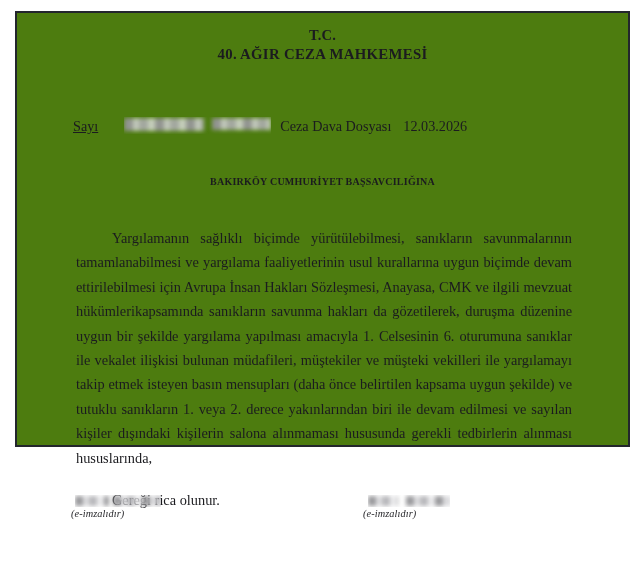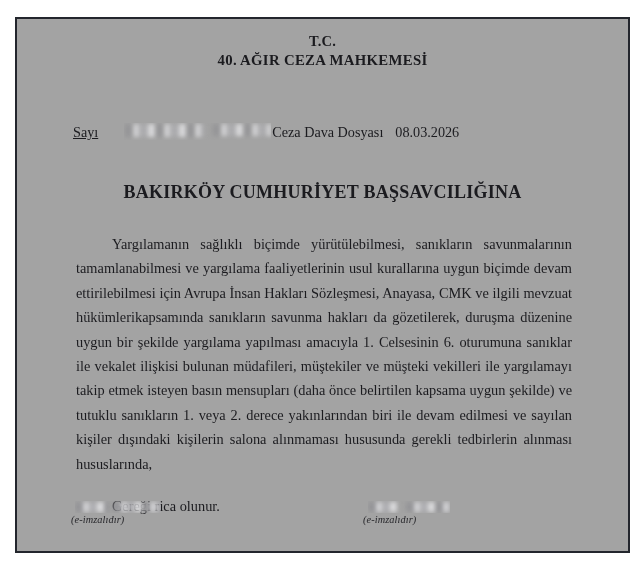--- a/index.html
+++ b/index.html
@@ -13,26 +13,26 @@
     background: #ffffff;
     font-family: "Liberation Serif", "DejaVu Serif", serif;
     color: #1b1b1f;
     overflow: hidden;
   }
 
   
   .page-frame {
     position: absolute;
     left: 15px;
-    top: 17px;
+    top: 11px;
     width: 615px;
-    height: 536px;
+    height: 436px;
     box-sizing: border-box;
     border: 2px solid #23262d;
-    background: #a3a3a3;
+    background: #4d7c0f;
   }
   .page-inner {
     position: relative;
     width: 100%;
     height: 100%;
   }
 
   
   .letterhead {
     position: absolute;
@@ -108,36 +108,37 @@
   }
   .redaction.sayi::after {
     left: 88px;
     width: 59px;
     height: 12px;
     top: 1px;
   }
   .meta-doctype {
     display: inline-block;
     vertical-align: middle;
+    margin-left: 8px;
   }
   .meta-date {
     display: inline-block;
     vertical-align: middle;
     margin-left: 12px;
   }
 
   
   .addressee {
     position: absolute;
     left: 0;
     top: 163px;
     width: 100%;
     text-align: center;
     font-weight: bold;
-    font-size: 18px;
+    font-size: 10px;
     letter-spacing: 0.25px;
   }
 
   
   .body-block {
     position: absolute;
     left: 51px;
     top: 205px;
     width: 512px;
   }
@@ -217,21 +218,21 @@
 
 <div class="page-frame">
   <div class="page-inner">
 
     <div class="letterhead">
       <div class="letterhead-line">T.C.</div>
       <div class="letterhead-line wide">40. AĞIR CEZA MAHKEMESİ</div>
     </div>
 
     <div class="meta-row">
-      <span class="meta-label">Sayı</span><span class="redaction sayi"></span><span class="meta-doctype">Ceza Dava Dosyası</span><span class="meta-date">08.03.2026</span>
+      <span class="meta-label">Sayı</span><span class="redaction sayi"></span><span class="meta-doctype">Ceza Dava Dosyası</span><span class="meta-date">12.03.2026</span>
     </div>
 
     <div class="addressee">BAKIRKÖY CUMHURİYET BAŞSAVCILIĞINA</div>
 
     <div class="body-block">
       <p class="body-par">Yargılamanın sağlıklı biçimde yürütülebilmesi, sanıkların savunmalarının tamamlanabilmesi ve yargılama faaliyetlerinin usul kurallarına uygun biçimde devam ettirilebilmesi için Avrupa İnsan Hakları Sözleşmesi, Anayasa, CMK ve ilgili mevzuat hükümlerikapsamında sanıkların savunma hakları da gözetilerek, duruşma düzenine uygun bir şekilde yargılama yapılması amacıyla 1. Celsesinin 6. oturumuna sanıklar ile vekalet ilişkisi bulunan müdafileri, müştekiler ve müşteki vekilleri ile yargılamayı takip etmek isteyen basın mensupları (daha önce belirtilen kapsama uygun şekilde) ve tutuklu sanıkların 1. veya 2. derece yakınlarından biri ile devam edilmesi ve sayılan kişiler dışındaki kişilerin salona alınmaması hususunda gerekli tedbirlerin alınması hususlarında,</p>
       <p class="body-par closing">Gereği rica olunur.</p>
     </div>
 
     <div class="sign-row">

